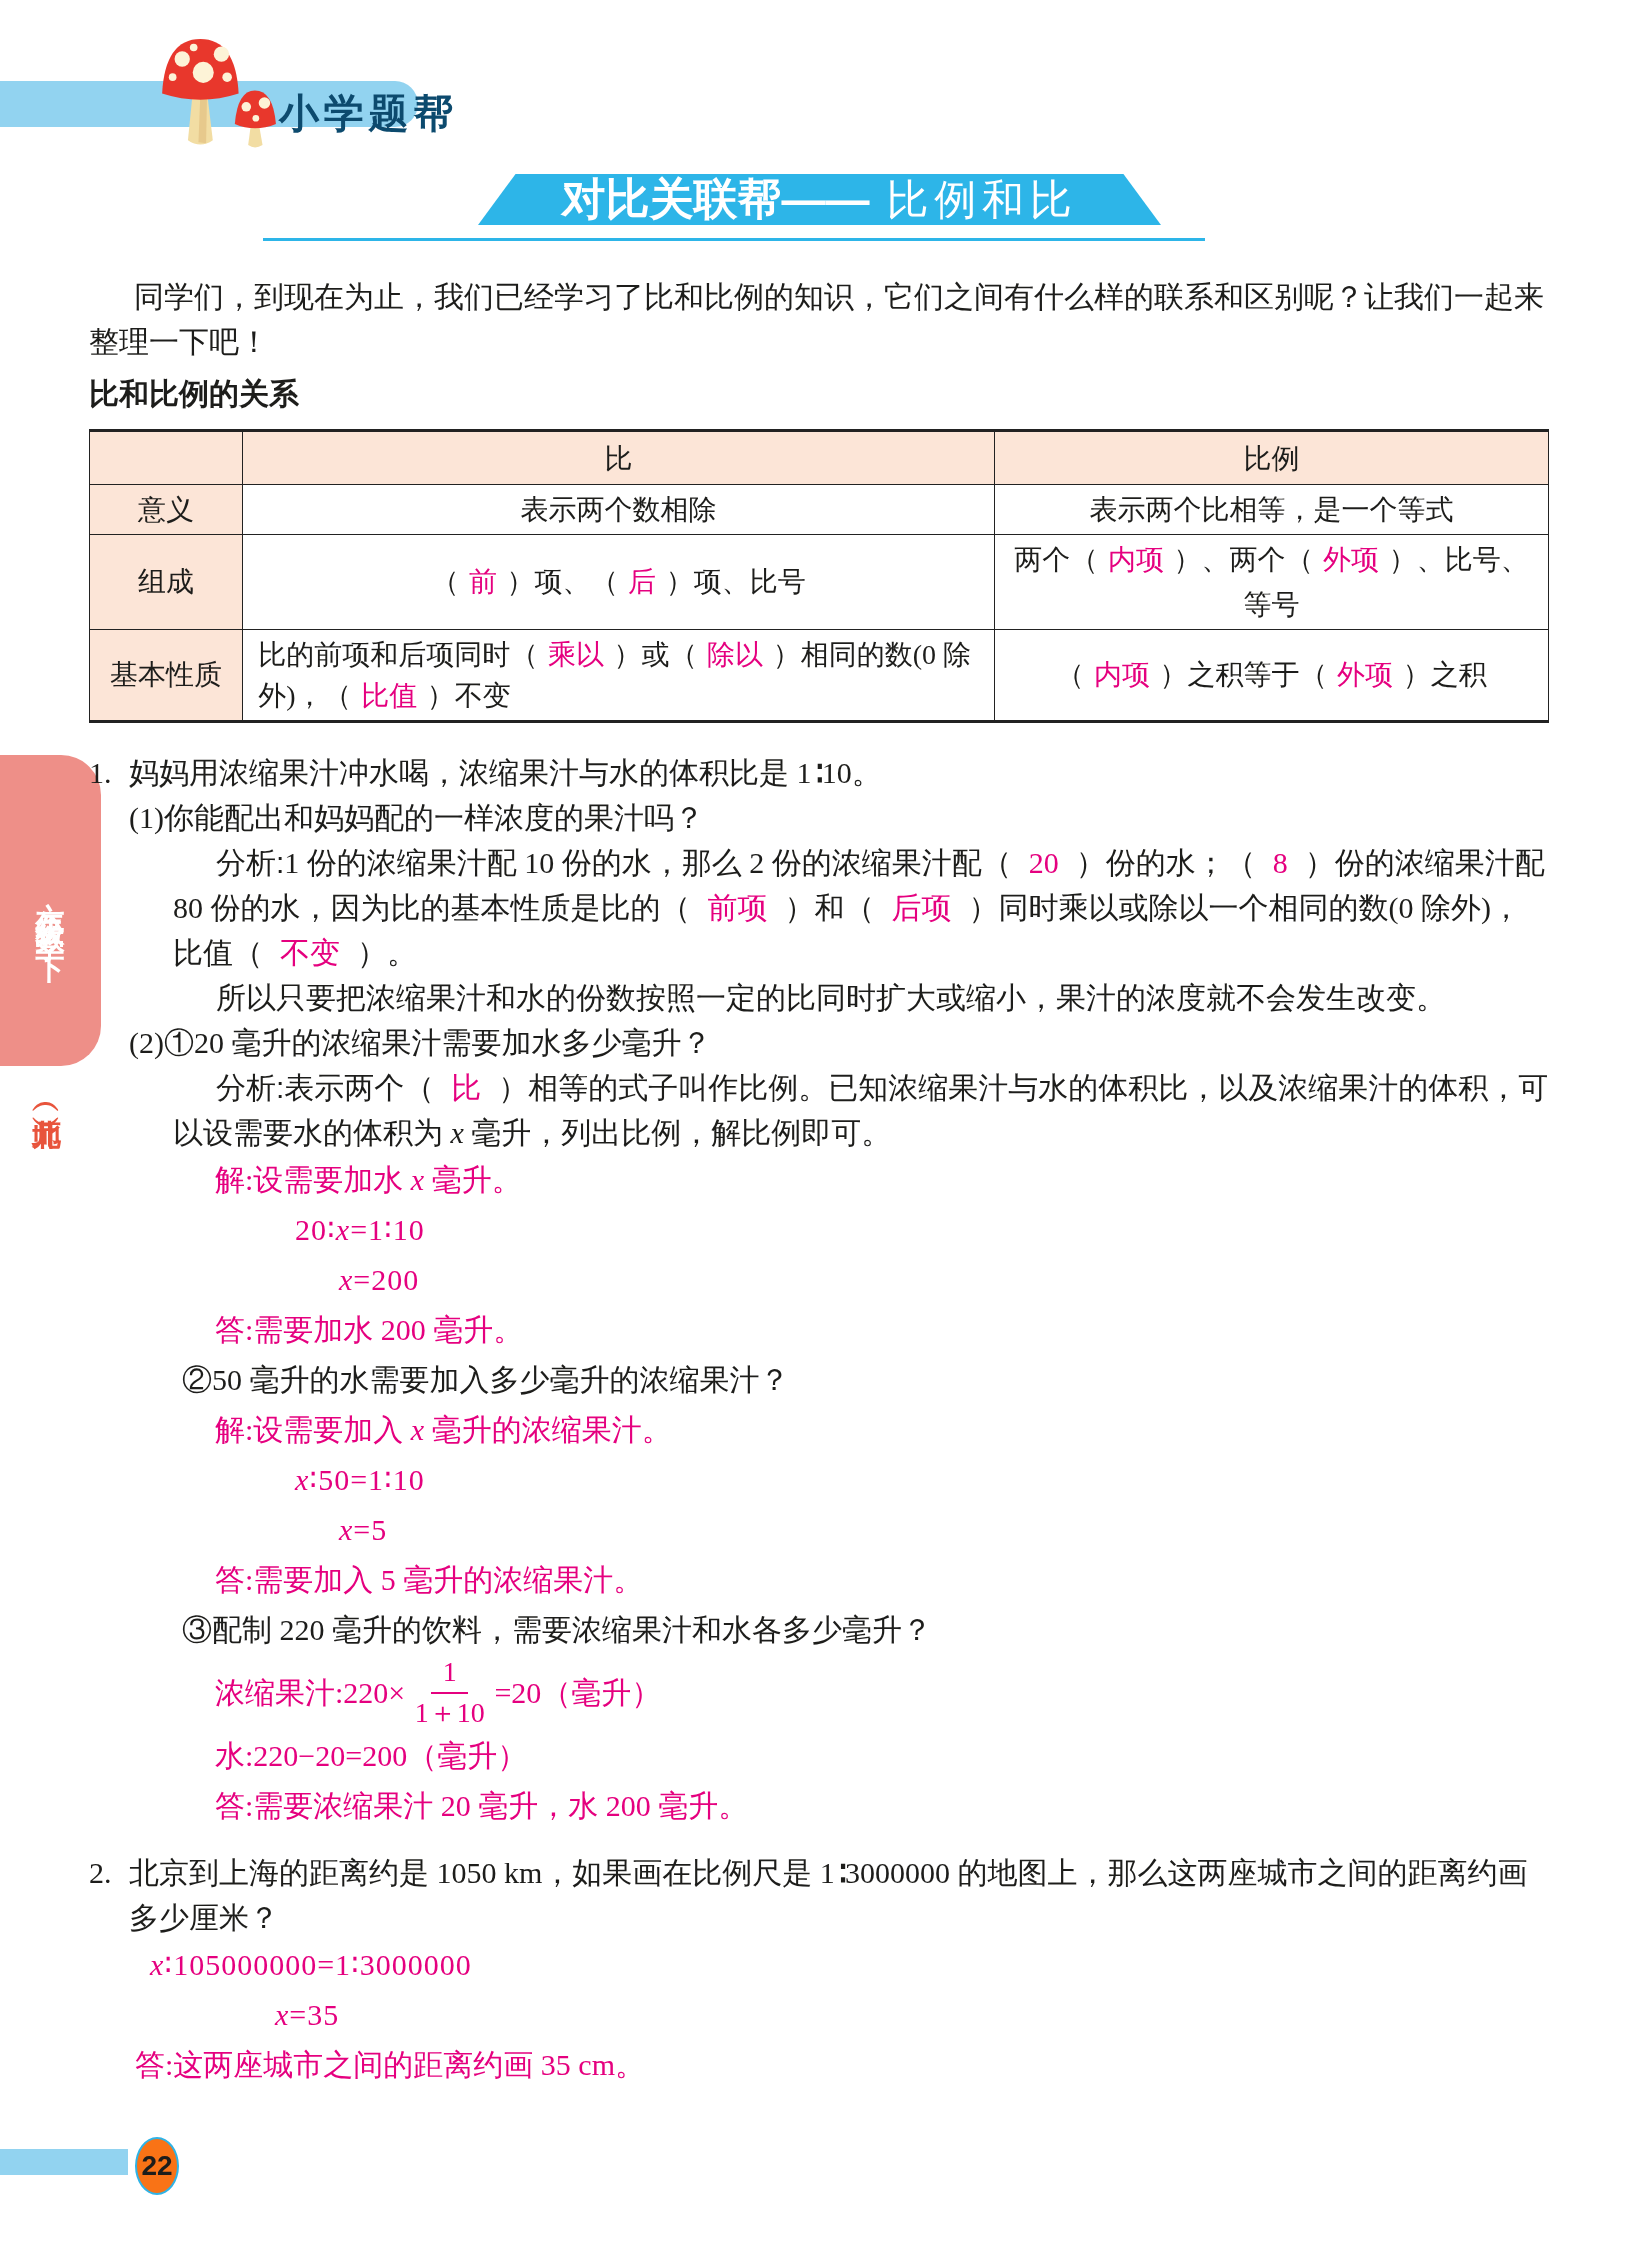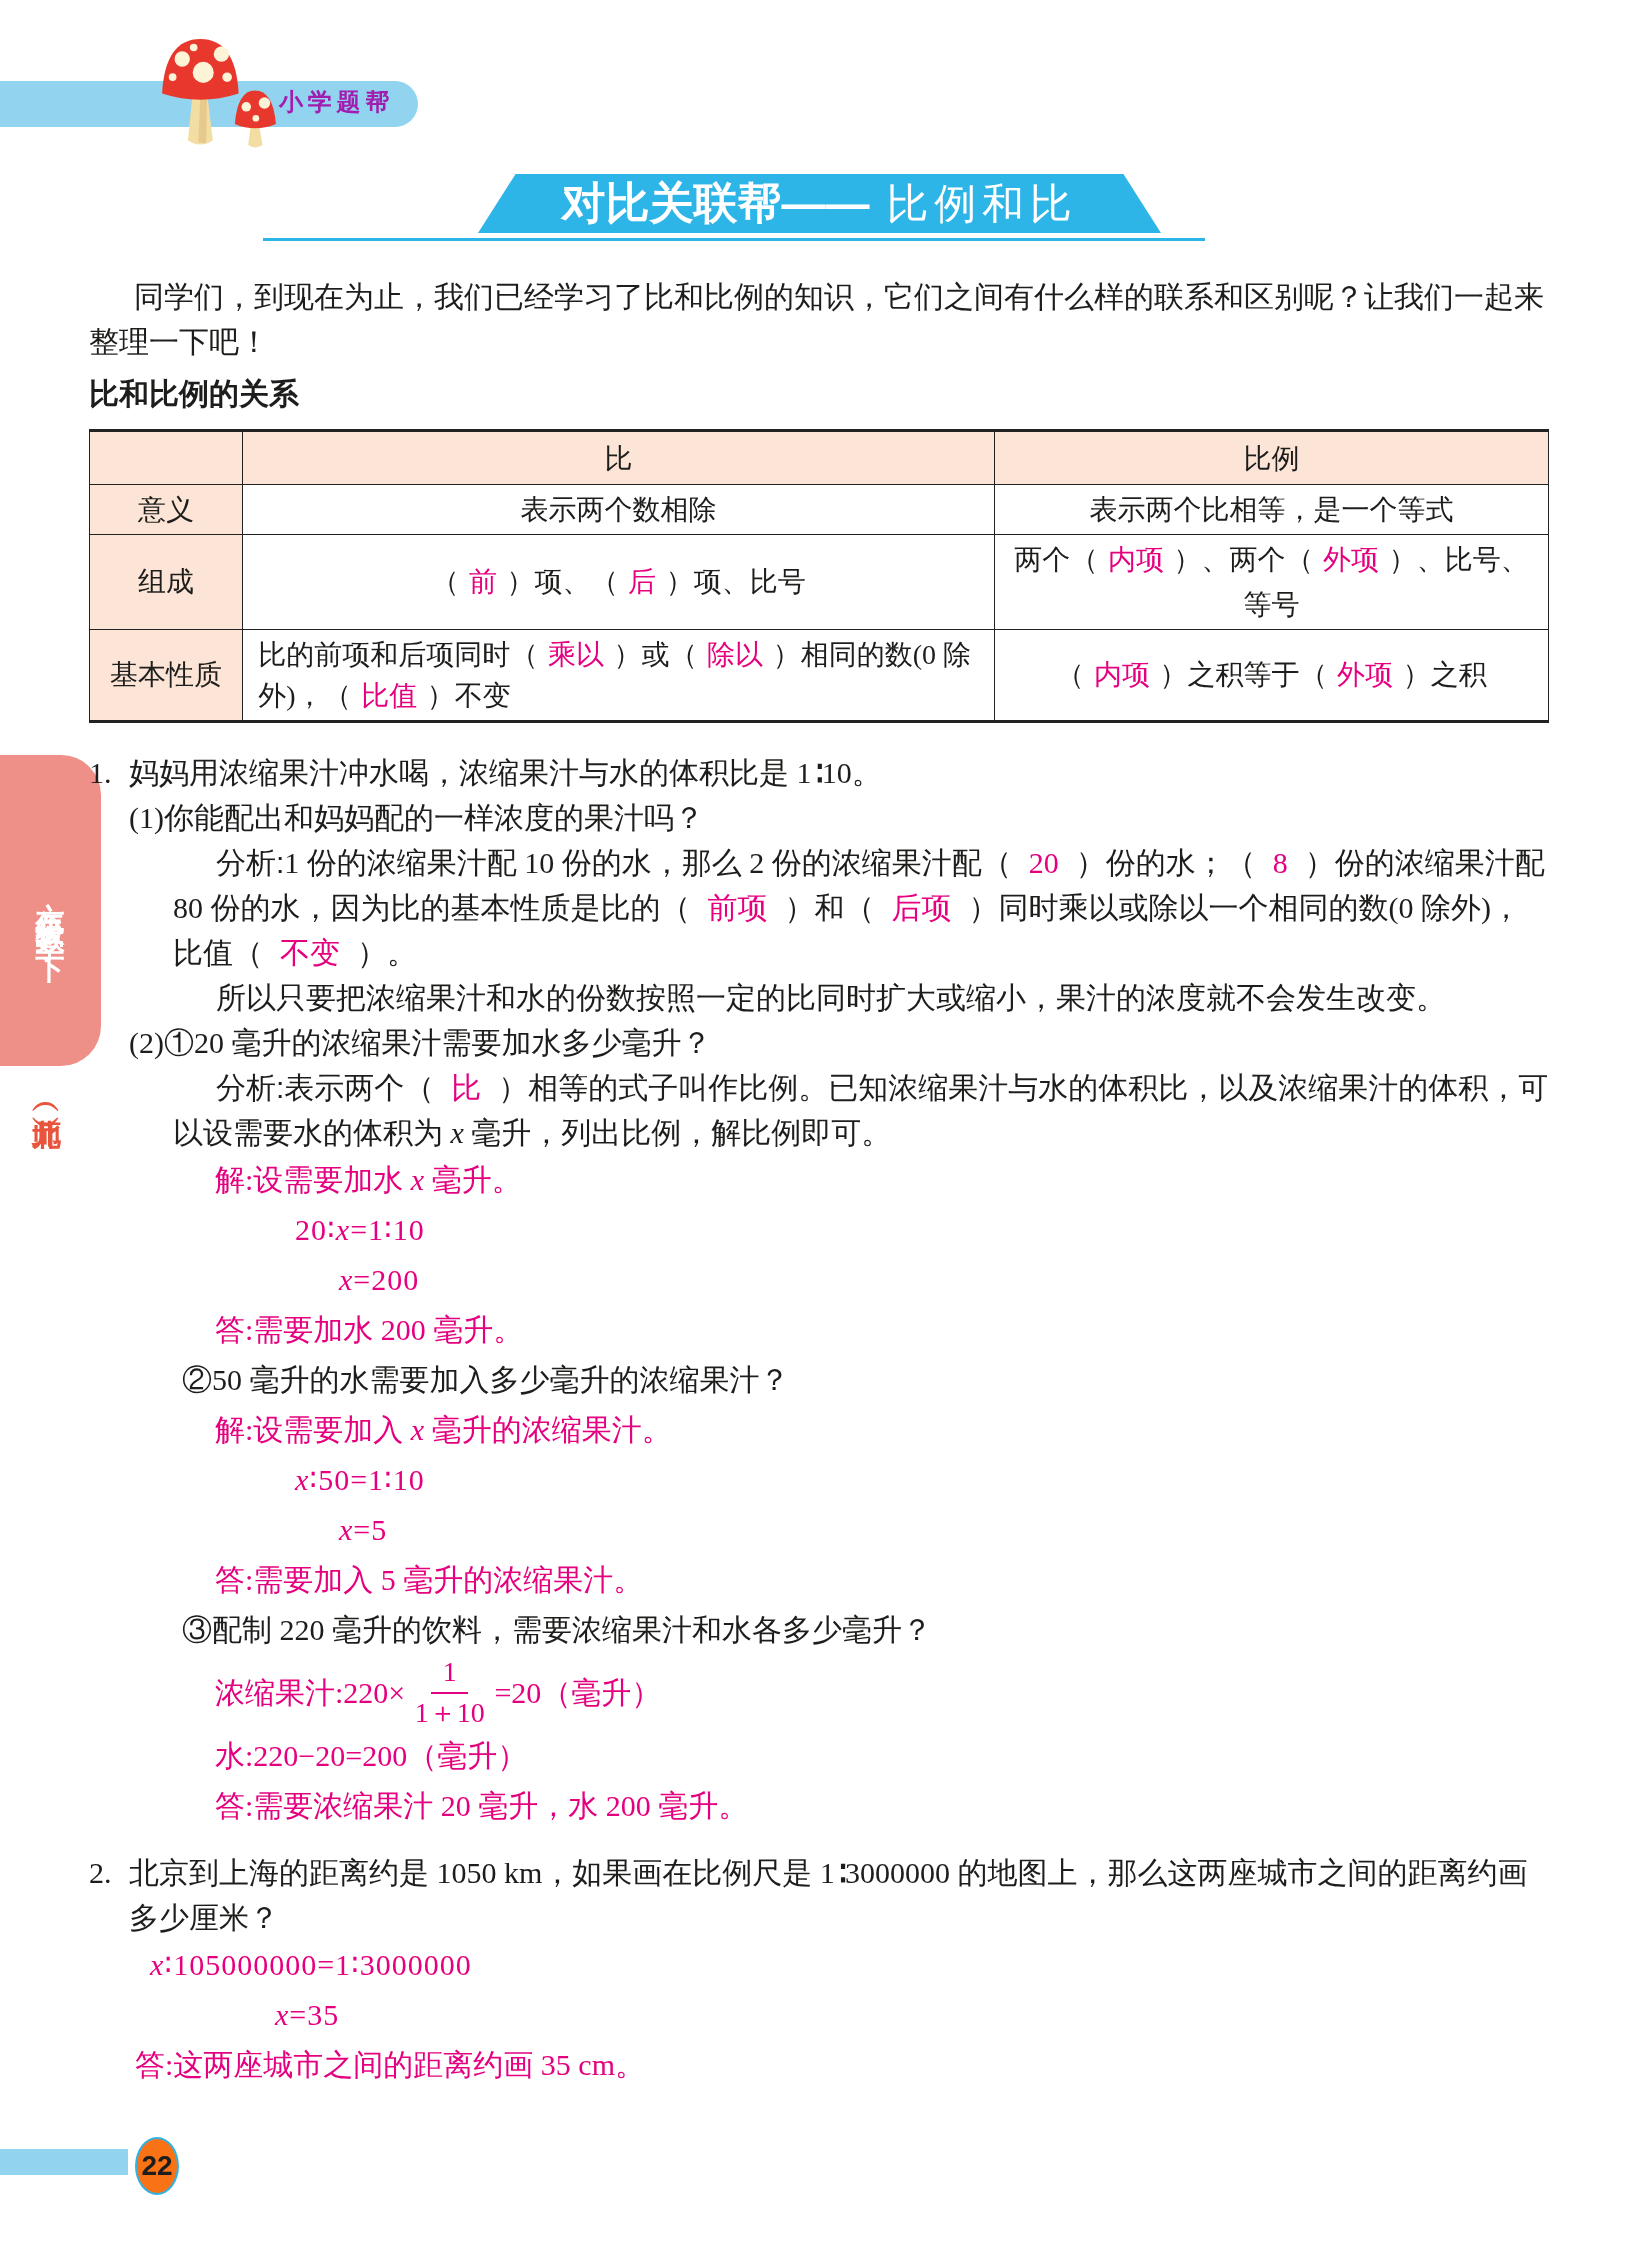--- a/index.html
+++ b/index.html
@@ -4,25 +4,25 @@
 <style>
   html,body{margin:0;padding:0;background:#ffffff;}
   .sheet{position:relative;width:1628px;height:2260px;background:#ffffff;overflow:hidden;
          font-family:"Liberation Serif",serif;color:#1d1d1b;}
 
   
   .topbar{position:absolute;left:0;top:81px;width:418px;height:46px;background:#92d3f0;
           border-radius:0 25px 25px 0;}
   .mushrooms{position:absolute;left:143px;top:32.5px;}
   .logo-text{position:absolute;left:279px;top:86px;font-family:"Liberation Sans",sans-serif;
-             font-weight:bold;font-size:24px;letter-spacing:4.8px;color:#a21caf;}
+             font-weight:bold;font-size:40px;letter-spacing:4.8px;color:#0c4a6e;}
 
   
   .band-line{position:absolute;left:263px;top:238px;width:942px;height:2.9px;background:#2db5e8;}
-  .band{position:absolute;left:478px;top:174px;width:683px;height:59px;background:#2db5e8;
+  .band{position:absolute;left:478px;top:174px;width:683px;height:51px;background:#2db5e8;
         clip-path:polygon(0 100%,5.5% 0,94.5% 0,100% 100%);
         display:flex;align-items:center;justify-content:center;color:#ffffff;}
   .band-bold{font-family:"Liberation Sans",sans-serif;font-weight:bold;font-size:44px;}
   .band-topic{font-family:"Liberation Serif",serif;font-size:42px;letter-spacing:5.7px;margin-left:17px;}
 
   
   .side-tab{position:absolute;left:0;top:755px;width:101px;height:311px;background:#ee8f88;
             border-radius:0 40px 40px 0;display:flex;align-items:center;justify-content:center;}
   .side-tab span{writing-mode:vertical-rl;color:#ffffff;font-family:"Liberation Sans",sans-serif;
             font-weight:bold;font-size:29px;letter-spacing:7.6px;}

